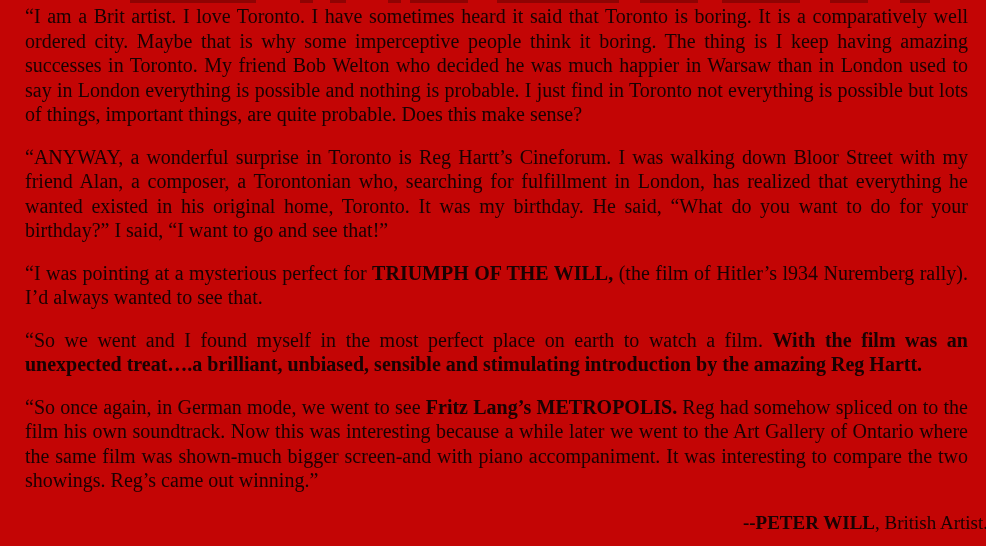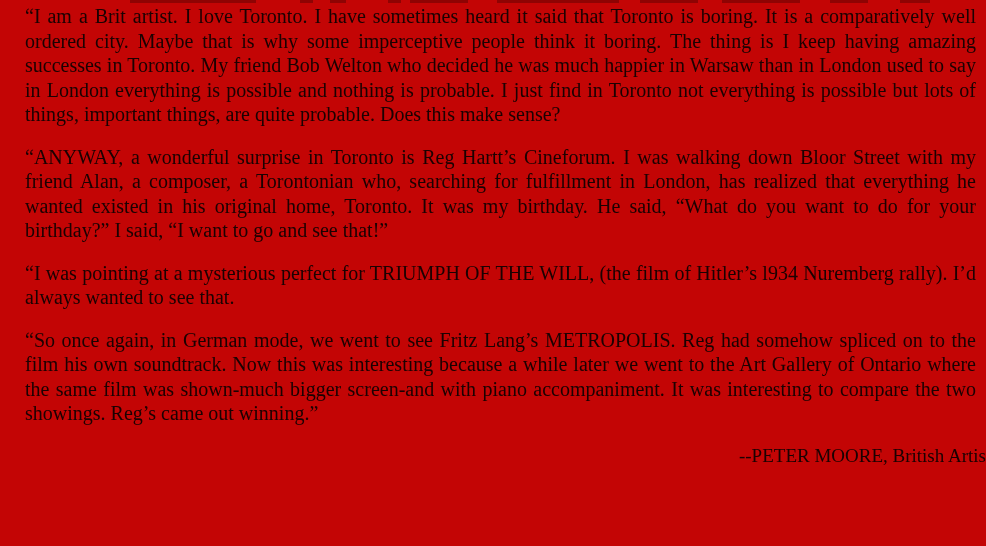--- a/index.html
+++ b/index.html
@@ -10,21 +10,21 @@
     width: 986px;
     height: 546px;
     overflow: hidden;
     font-family: "Liberation Serif", "DejaVu Serif", serif;
   }
   .page {
     position: relative;
     width: 986px;
     height: 546px;
     box-sizing: border-box;
-    padding: 4px 10px 0 25px;
+    padding: 4px 18px 0 25px;
     overflow: hidden;
   }
   
   .remnant-strip {
     position: absolute;
     top: 0; left: 0;
     width: 986px; height: 5px;
     pointer-events: none;
   }
   .remnant-strip i {
@@ -32,21 +32,21 @@
     top: 0;
     height: 3px;
     display: block;
   }
   .para {
     margin: 0 0 18px 0;
     font-size: 20px;
     line-height: 24.5px;
     text-align: justify;
   }
-  .b { font-weight: normal; }
+  .b { font-weight: bold; }
   .attribution {
     margin: 0 -20px 0 0;
     font-size: 19px;
     line-height: 24px;
     text-align: right;
   }
 </style>
 </head>
 <body style="background: rgb(195, 5, 5);">
 
@@ -62,18 +62,19 @@
     <i style="left: 640px; width: 58px; background: rgb(143, 3, 3);"></i>
     <i style="left: 722px; width: 78px; background: rgb(143, 3, 3);"></i>
     <i style="left: 830px; width: 38px; background: rgb(143, 3, 3);"></i>
     <i style="left: 900px; width: 30px; background: rgb(143, 3, 3);"></i>
   </div>
 
   <div>
       <p class="para"><span>“I am a Brit artist. I love Toronto. I have sometimes heard it said that Toronto is boring. It is a comparatively well ordered city. Maybe that is why some imperceptive people think it boring. The thing is I keep having amazing successes in Toronto. My friend Bob Welton who decided he was much happier in Warsaw than in London used to say in London everything is possible and nothing is probable. I just find in Toronto not everything is possible but lots of things, important things, are quite probable. Does this make sense?</span></p>
       <p class="para"><span>“ANYWAY, a wonderful surprise in Toronto is Reg Hartt’s Cineforum. I was walking down Bloor Street with my friend Alan, a composer, a Torontonian who, searching for fulfillment in London, has realized that everything he wanted existed in his original home, Toronto. It was my birthday. He said, “What do you want to do for your birthday?” I said, “I want to go and see that!”</span></p>
       <p class="para"><span>“I was pointing at a mysterious perfect for </span><span class="b">TRIUMPH OF THE WILL,</span><span> (the film of Hitler’s l934 Nuremberg rally). I’d always wanted to see that.</span></p>
+      <p class="para"><span>“So we went and I found myself in the most perfect place on earth to watch a film. </span><span class="b">With the film was an unexpected treat….a brilliant, unbiased, sensible and stimulating introduction by the amazing Reg Hartt.</span></p>
       <p class="para"><span>“So once again, in German mode, we went to see </span><span class="b">Fritz Lang’s METROPOLIS.</span><span> Reg had somehow spliced on to the film his own soundtrack. Now this was interesting because a while later we went to the Art Gallery of Ontario where the same film was shown-much bigger screen-and with piano accompaniment. It was interesting to compare the two showings. Reg’s came out winning.”</span></p>
     </div>
 
-  <p class="attribution"><span class="b">--PETER MOORE</span><span>, British Artist.</span></p>
+  <p class="attribution"><span class="b">--PETER WILL</span><span>, British Artist.</span></p>
 
 </div>
 
 </body></html>

